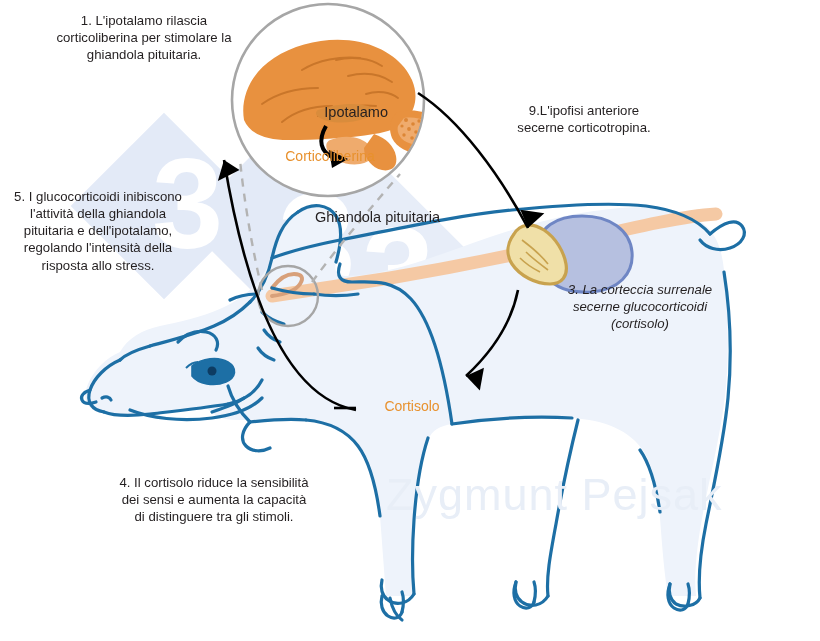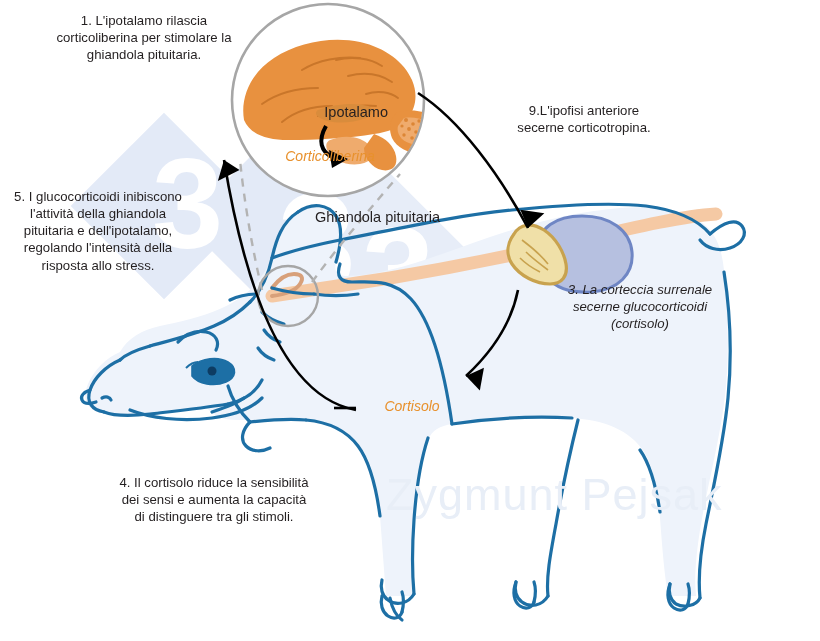--- a/index.html
+++ b/index.html
@@ -9,21 +9,21 @@
     font-family:"Liberation Sans", sans-serif;
     position:relative;
     overflow:hidden;
   }
   #stage{position:absolute;left:0;top:0;width:820px;height:641px;}
   #stage svg{position:absolute;left:0;top:0;}
   .txt{position:absolute;text-align:center;color:#231f20;line-height:1.30;}
   .note{font-size:13.2px;}
   .lbl{position:absolute;text-align:center;}
   .lbl-dark{color:#231f20;font-size:14.5px;text-align:right;}
-  .lbl-orange{color:#e8912d;font-size:14px;font-style:italic;}
+  .lbl-orange{color:#e8912d;font-size:14px;}
   .wm-name{
     position:absolute;
     color:#e8eef7;
     font-size:45px;
     letter-spacing:1px;
     white-space:nowrap;
     user-select:none;
   }
 </style>
 </head>

